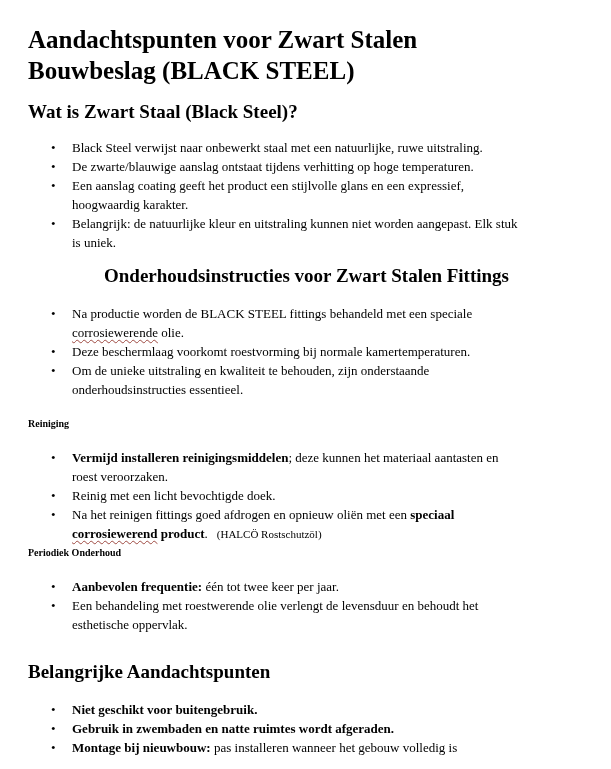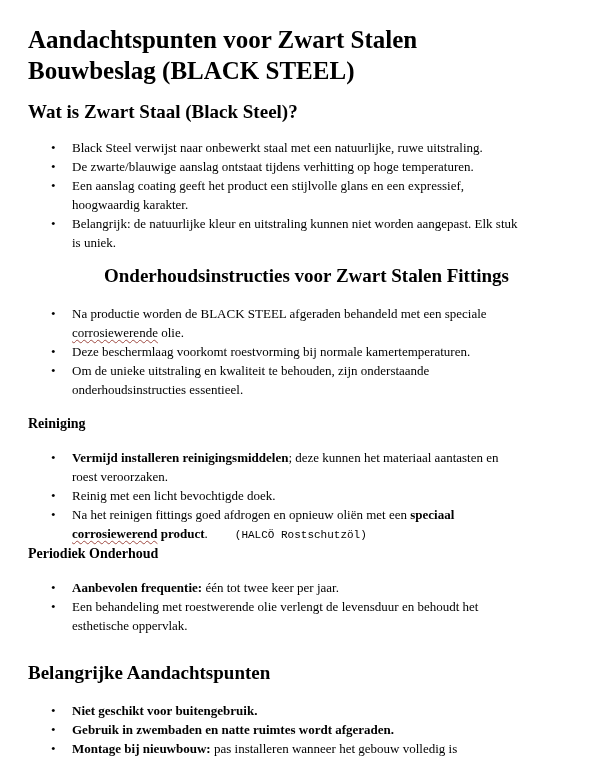--- a/index.html
+++ b/index.html
@@ -9,44 +9,44 @@
     font-family: "Liberation Serif", "DejaVu Serif", serif;
     color: #000000;
     overflow: hidden;
   }
   .page { padding: 24px 26px 0 28px; }
 
   h1 { font-size: 25px; line-height: 31px; font-weight: bold; letter-spacing: 0; }
   h1 .tline { display: block; }
 
   h2 { font-size: 19px; line-height: 24px; font-weight: bold; }
-  h3 { font-size: 14px; line-height: 18px; font-weight: bold; }
+  h3 { font-size: 10px; line-height: 18px; font-weight: bold; }
 
   ul { list-style: none; font-size: 13px; line-height: 19px; }
   li { position: relative; padding-left: 44px; }
   li::before {
     content: "\2022";
     position: absolute;
     left: 23px; top: 0;
     font-size: 13px;
   }
   .line { display: block; }
 
   .b { font-weight: bold; }
   .misspelled {
     text-decoration-line: underline;
     text-decoration-style: wavy;
     text-decoration-color: #9e4a42;
     text-decoration-thickness: 1px;
     text-underline-offset: 2px;
   }
   .note {
-    font-family: Liberation Mono, monospace;
+    font-family: Liberation Serif, serif;
     font-size: 11px;
-    margin-left: 27px;
+    margin-left: 9px;
   }
 
   .mt14 { margin-top: 14px; }
   .mt16 { margin-top: 16px; }
   .mt12 { margin-top: 12px; text-align: center; }
   .mt15 { margin-top: 15px; }
   .mt22 { margin-top: 26px; }
   .mt24 { }
 </style>
 </head>
@@ -73,21 +73,21 @@
     </li>
     <li>
       <span class="line">Belangrijk: de natuurlijke kleur en uitstraling kunnen niet worden aangepast. Elk stuk</span>
       <span class="line">is uniek.</span>
     </li>
   </ul>
 
   <h2 class="mt12">Onderhoudsinstructies voor Zwart Stalen Fittings</h2>
   <ul class="mt16">
     <li>
-      <span class="line">Na productie worden de BLACK STEEL afgeraden behandeld met een speciale</span>
+      <span class="line">Na productie worden de BLACK STEEL fittings behandeld met een speciale</span>
       <span class="line"><span class="misspelled">corrosiewerende</span><span> olie.</span></span>
     </li>
     <li>
       <span>Deze beschermlaag voorkomt roestvorming bij normale kamertemperaturen.</span>
     </li>
     <li>
       <span class="line">Om de unieke uitstraling en kwaliteit te behouden, zijn onderstaande</span>
       <span class="line">onderhoudsinstructies essentieel.</span>
     </li>
   </ul>

